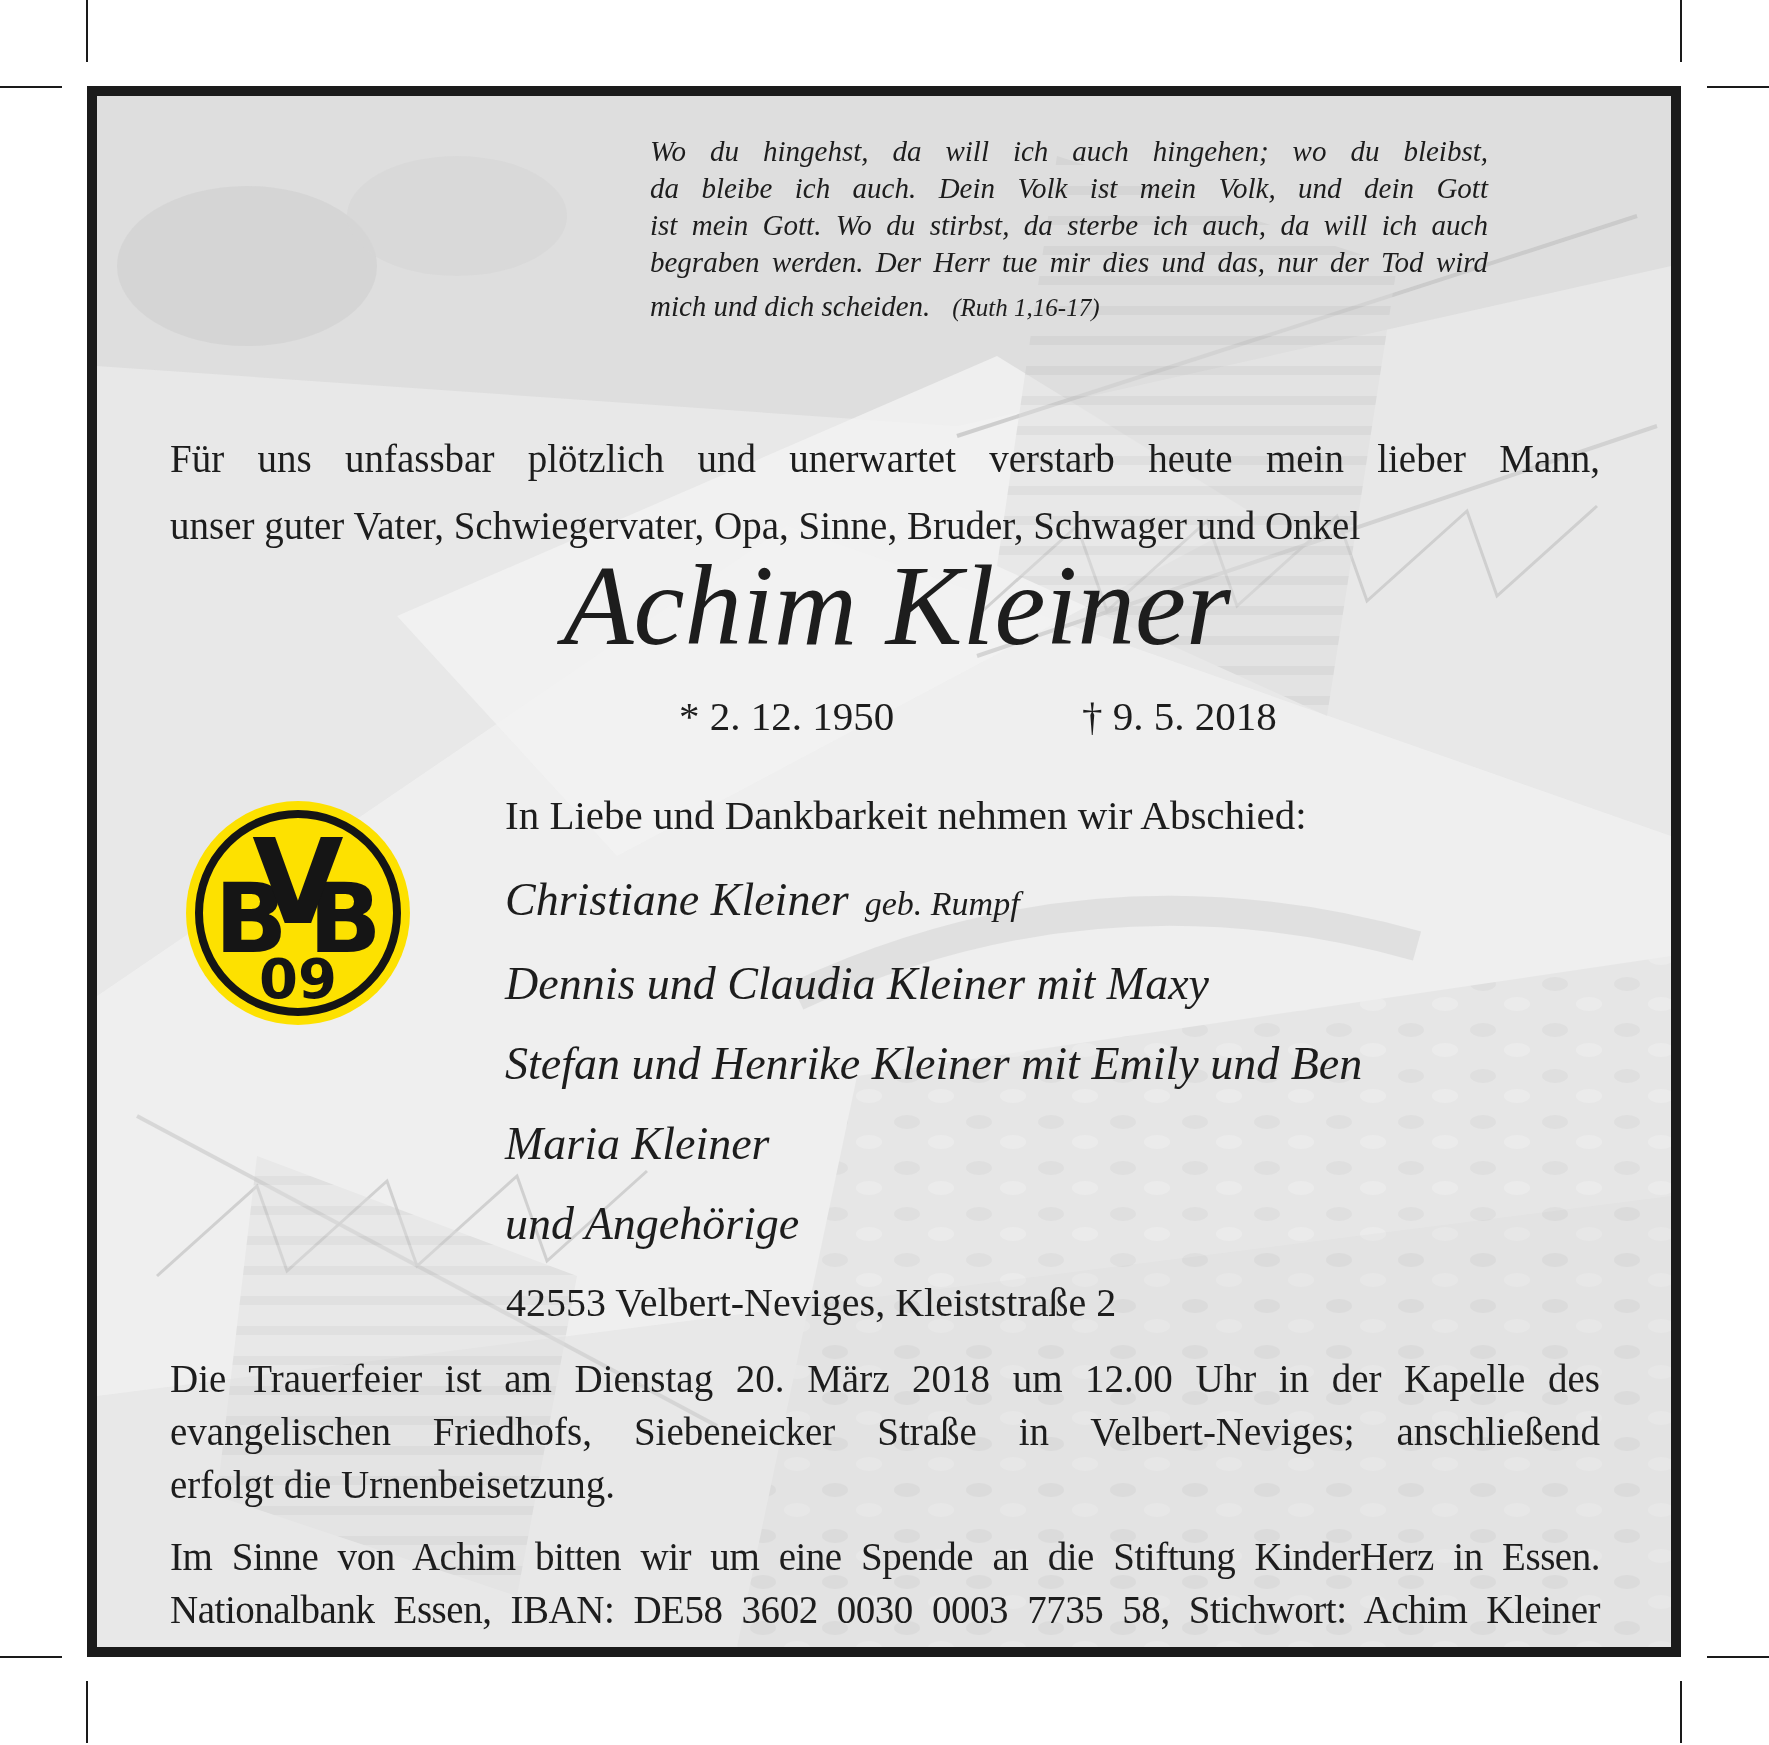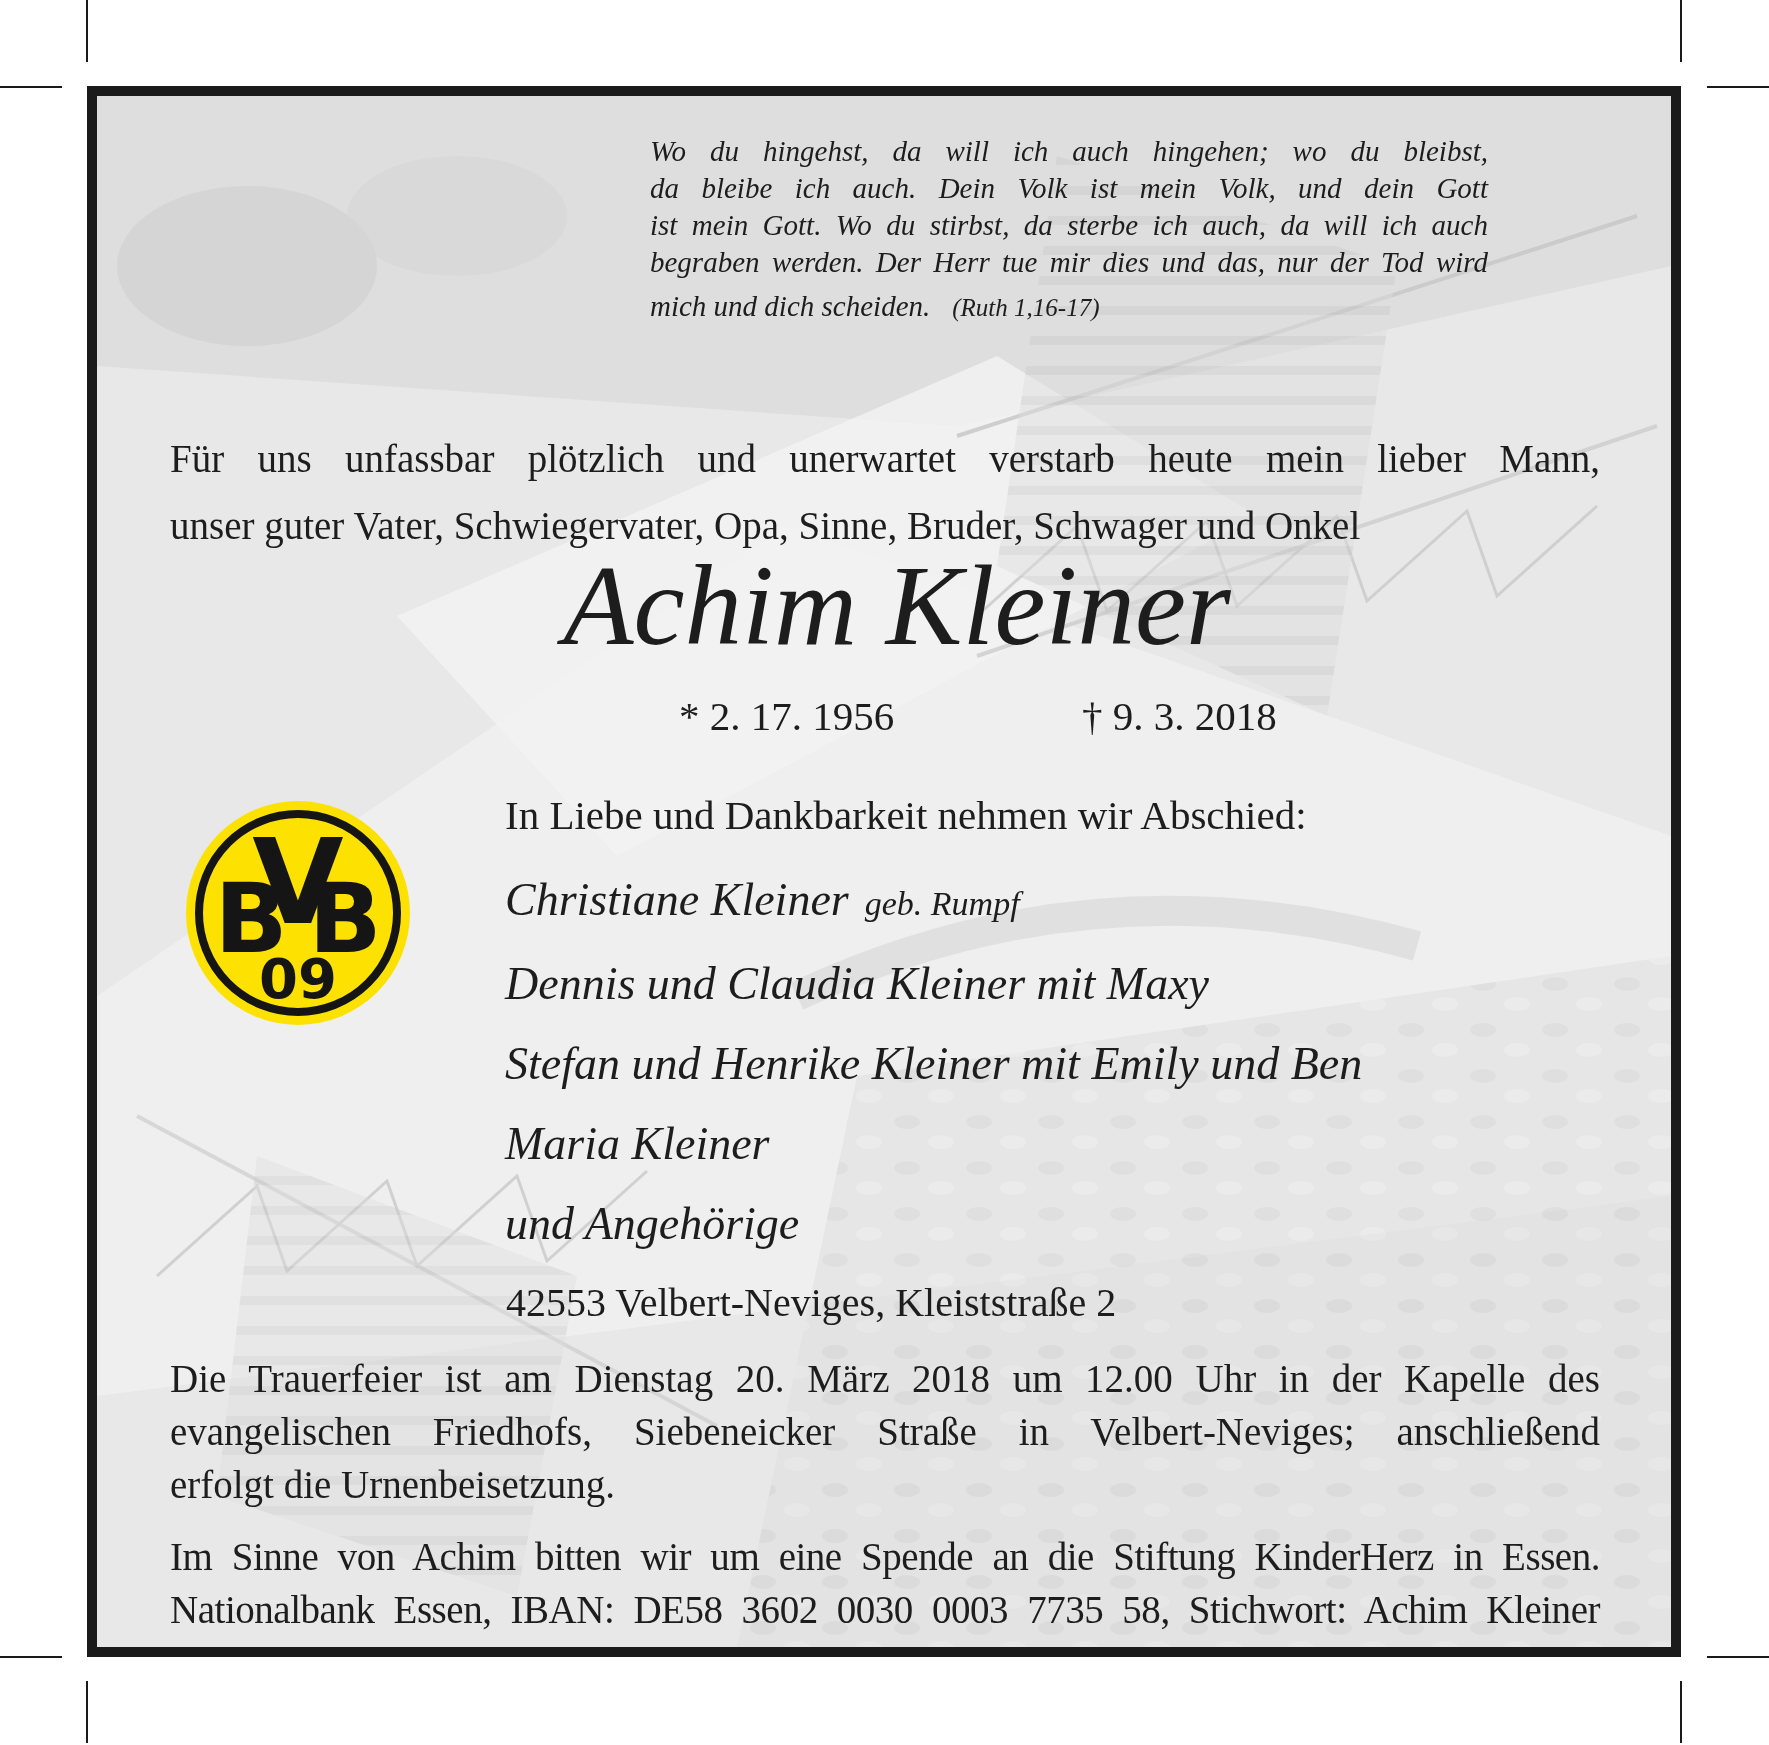--- a/index.html
+++ b/index.html
@@ -91,22 +91,22 @@
       </div>
     </div>
 
     <div class="abs intro just just-except">
         <div class="fit">Für uns unfassbar plötzlich und unerwartet verstarb heute mein lieber Mann,</div>
         <div class="fit">unser guter Vater, Schwiegervater, Opa, Sinne, Bruder, Schwager und Onkel</div>
       </div>
 
     <div class="abs name fitline fit">Achim Kleiner</div>
 
-    <div class="abs dateline fitline fit" style="left:582px;">* 2. 17. 1956</div>
-    <div class="abs dateline fitline fit" style="left:985px;">† 9. 3. 2018</div>
+    <div class="abs dateline fitline fit" style="left:582px;">* 2. 12. 1950</div>
+    <div class="abs dateline fitline fit" style="left:985px;">† 9. 5. 2018</div>
 
     <div class="abs heading fitline fit">In Liebe und Dankbarkeit nehmen wir Abschied:</div>
 
     <div class="abs mourners">
 
         <div class="mourner fit">
           <span>Christiane Kleiner</span><span class="suffix">geb. Rumpf</span>
         </div>
 
         <div class="mourner fit">

